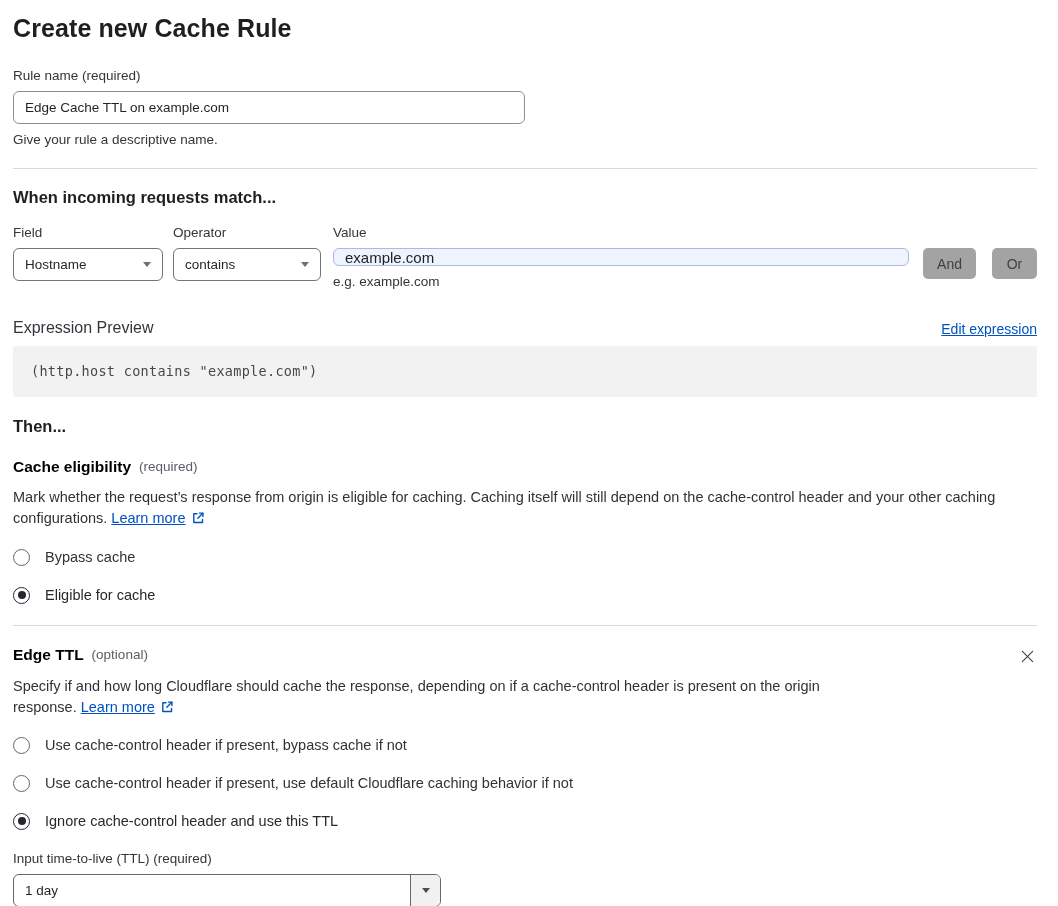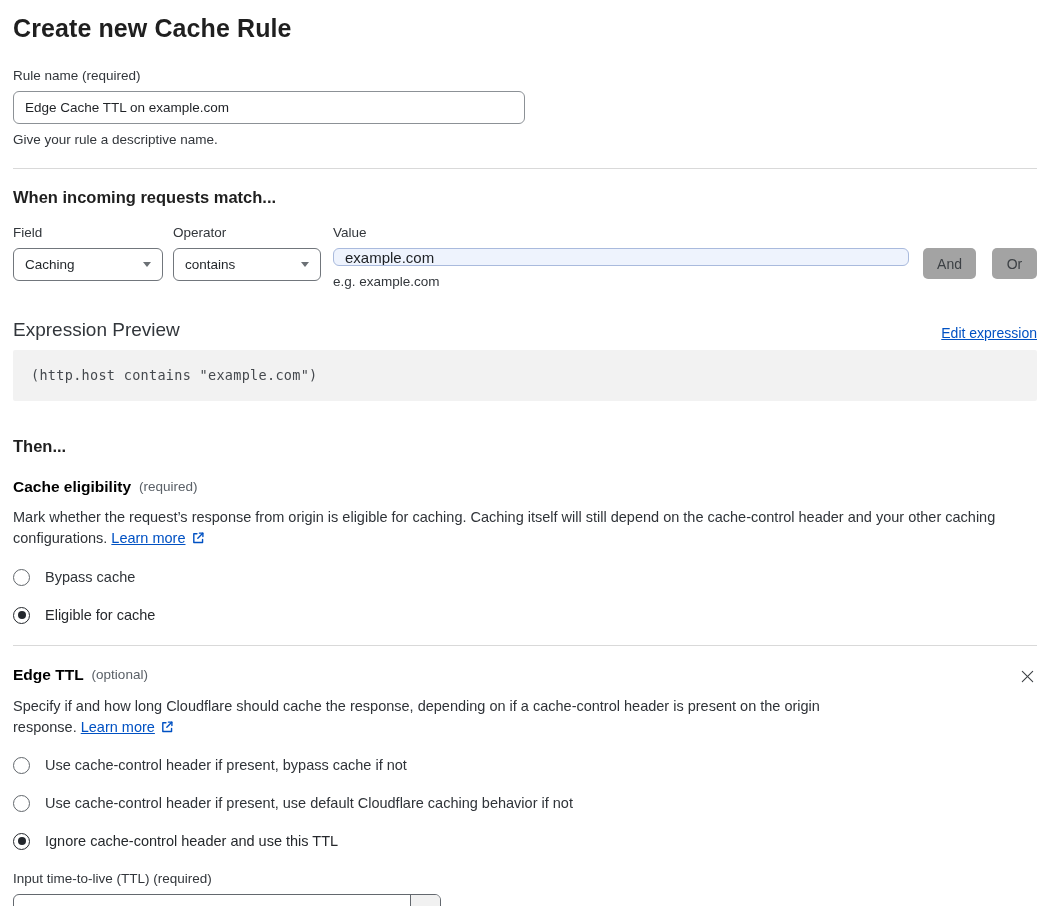--- a/index.html
+++ b/index.html
@@ -131,21 +131,21 @@
     cursor: pointer;
   }
 
   
   .expr-header {
     margin-top: 30px;
     display: flex;
     align-items: flex-end;
     justify-content: space-between;
   }
-  .expr-label { font-size: 19px; color: #32363b; }
+  .expr-label { font-size: 16px; color: #32363b; }
   .link {
     color: #0051c3;
     text-decoration: underline;
     font-size: 14px;
     cursor: pointer;
   }
   .expr-code {
     margin-top: 9px;
     background: #f2f2f2;
     border-radius: 2px;
@@ -153,21 +153,21 @@
     font-family: "DejaVu Sans Mono", monospace;
     font-size: 13.5px;
     color: #45494e;
     letter-spacing: .3px;
   }
 
   .then-heading {
     font-size: 16.5px;
     font-weight: 700;
     color: #1f1f1f;
-    margin-top: 36px;
+    margin-top: 20px;
   }
 
   .sub-header { margin-top: 22px; display: flex; align-items: center; }
   .sub-title { font-size: 15.5px; font-weight: 700; color: #000000; }
   .sub-badge { font-size: 13.5px; color: #5a6067; margin-left: 8px; }
 
   .para {
     margin-top: 11px;
     font-size: 14.5px;
     line-height: 21px;
@@ -266,21 +266,21 @@
   </div>
 
   <hr class="divider">
 
   <h2 class="section-heading">When incoming requests match...</h2>
 
   <div class="cond-row">
     <div class="cond-col-field">
       <label class="field-label">Field</label>
       <div class="select-control">
-        <span>Caching</span>
+        <span>Hostname</span>
         <span class="caret-down"></span>
       </div>
     </div>
     <div class="cond-col-operator">
       <label class="field-label">Operator</label>
       <div class="select-control">
         <span>contains</span>
         <span class="caret-down"></span>
       </div>
     </div>

